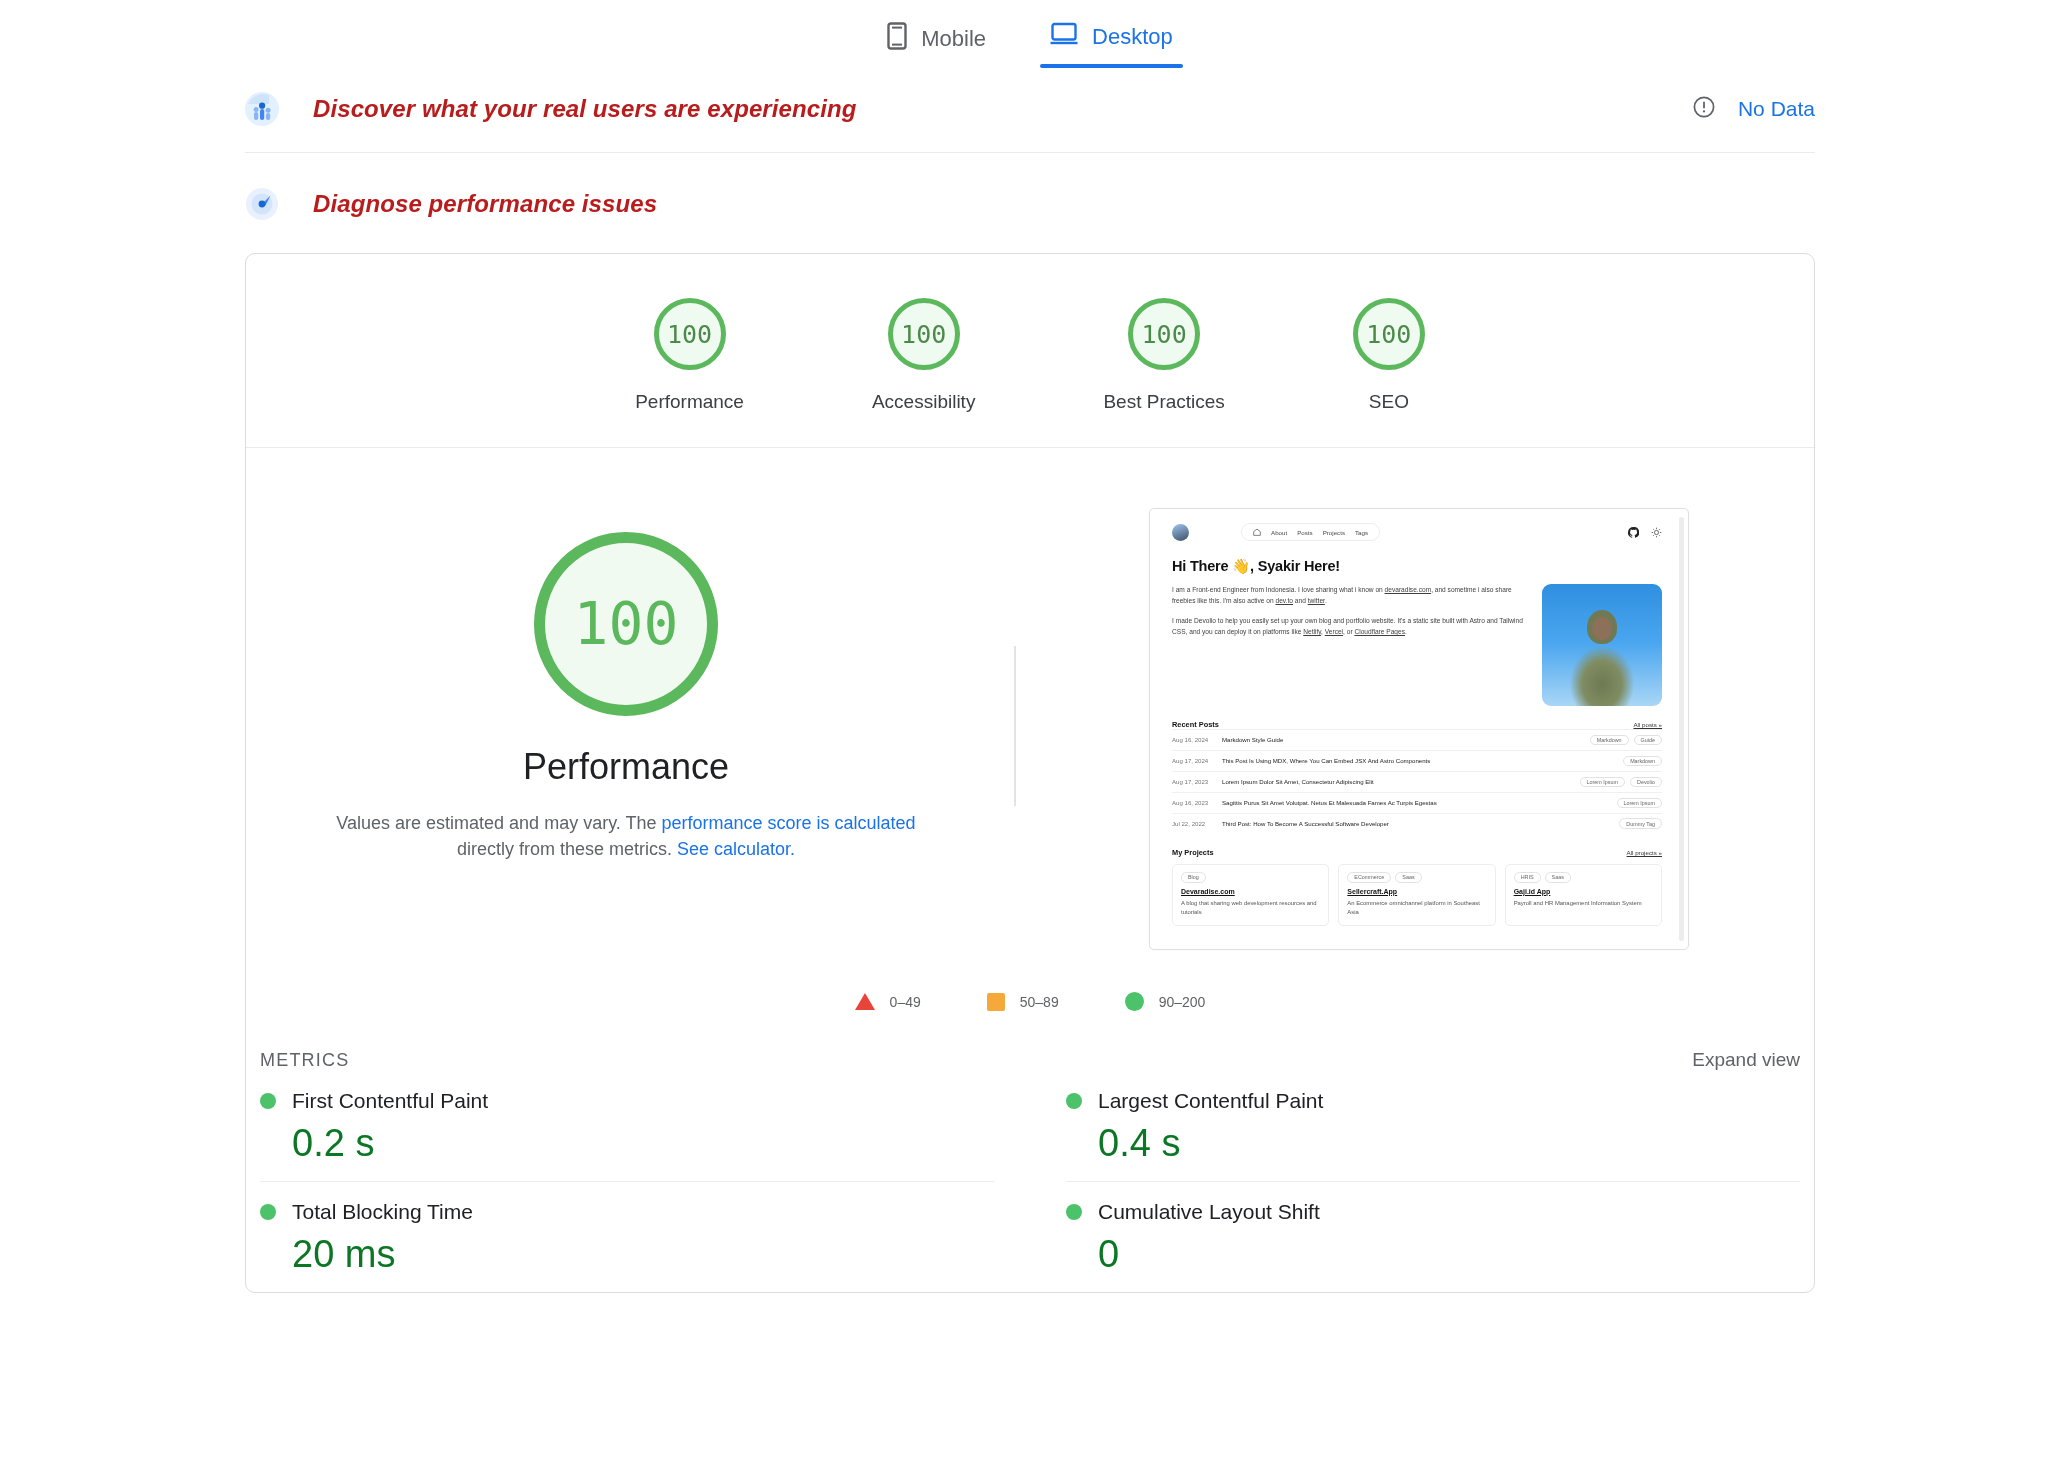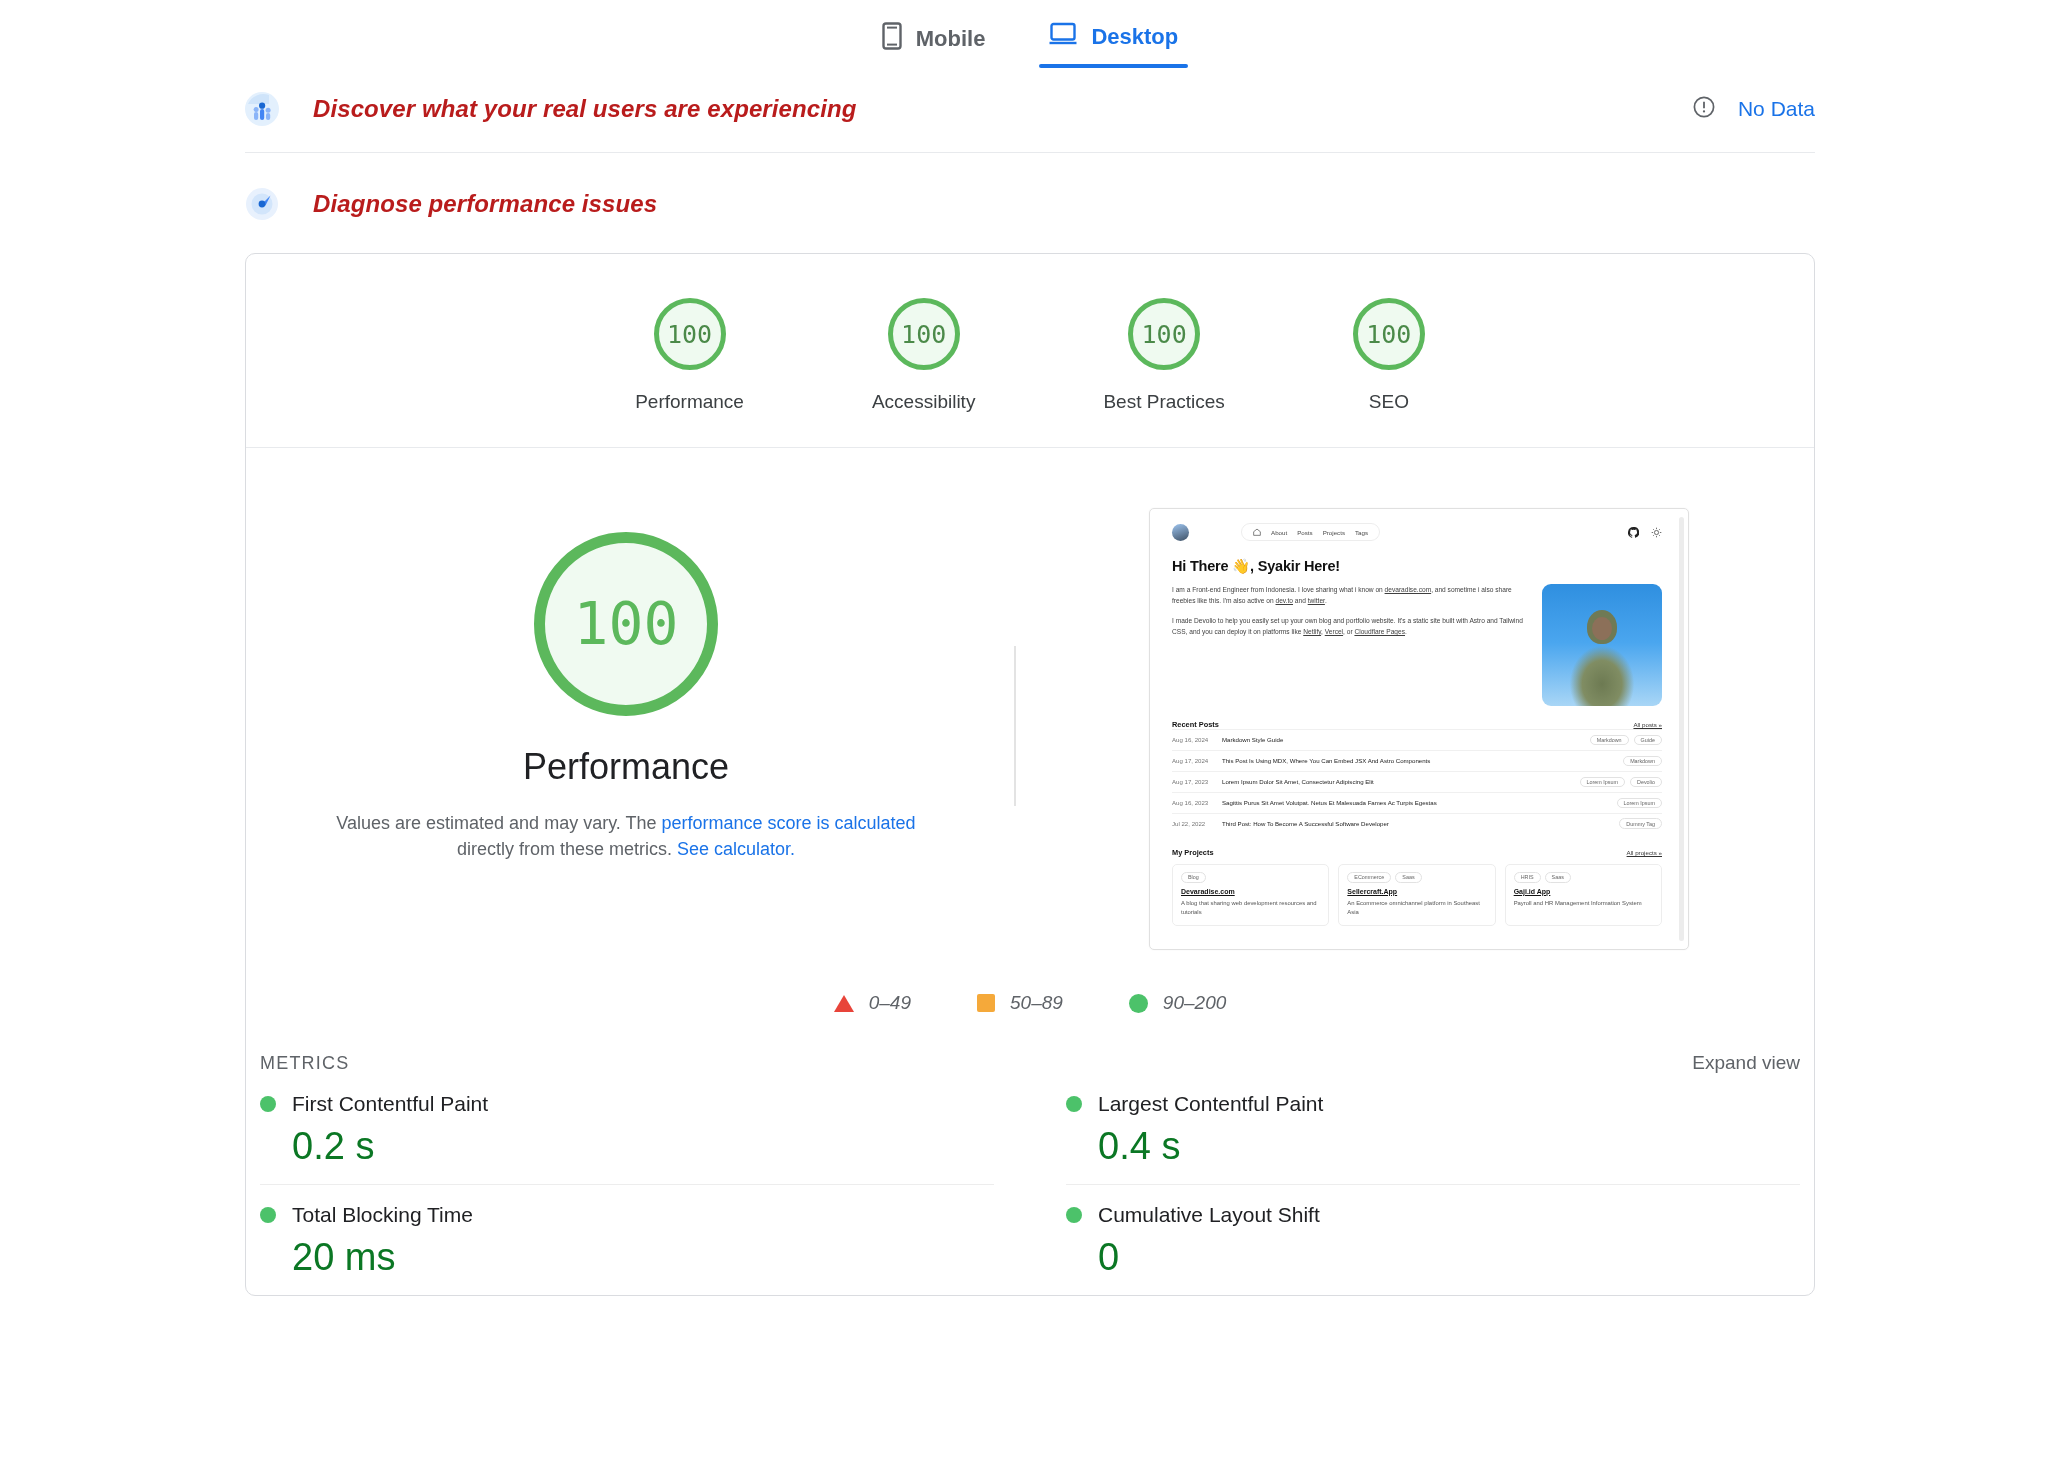--- a/index.html
+++ b/index.html
@@ -13,21 +13,20 @@
   }
 
   
   .tabbar {
     height: 78px;
     display: flex;
     align-items: flex-start;
     justify-content: center;
     gap: 44px;
     padding-top: 16px;
-    font-weight: bold;
   }
   .tab {
     display: flex; align-items: center; gap: 14px;
     padding: 6px 10px 16px 10px;
     font-size: 22px;
     color: #5f6368;
     cursor: pointer;
     position: relative;
   }
   .tab.active { color: #1a73e8; }
@@ -165,21 +164,21 @@
   .chip { border: 1px solid #e2e2e2; border-radius: 7px; padding: 1.4px 6px; color: #666; font-size: 5.4px; }
 
   .proj-grid { display: flex; gap: 9px; margin-top: 7px; }
   .proj-card { flex: 1 1 0; border: 1px solid #ededed; border-radius: 5px; padding: 7px 8px; }
   .proj-chips { display: flex; gap: 4px; margin-bottom: 5px; }
   .proj-name { font-size: 7px; font-weight: 700; color: #111; text-decoration: underline; }
   .proj-desc { font-size: 5.9px; line-height: 1.6; color: #555; margin-top: 4px; }
 
   
   .legend { display: flex; justify-content: center; gap: 66px; margin-top: 42px; padding-bottom: 6px; }
-  .legend-item { display: flex; align-items: center; gap: 15px; font-size: 19px; color: #5f6368; font-style: italic; }
+  .legend-item { display: flex; align-items: center; gap: 15px; font-size: 14px; color: #5f6368; }
   .tri { width: 0; height: 0; border-left: 10px solid transparent; border-right: 10px solid transparent; border-bottom: 17px solid #e8443a; }
   .sq { width: 18px; height: 18px; background: #f5a93a; border-radius: 2px; }
   .cir { width: 19px; height: 19px; border-radius: 50%; background: #4cc26a; }
 
   
   .metrics-head {
     display: flex; align-items: baseline;
     padding: 24px 14px 0 14px; margin-top: 8px;
   }
   .metrics-title { font-size: 18px; letter-spacing: 1.2px; color: #5f6368; }

